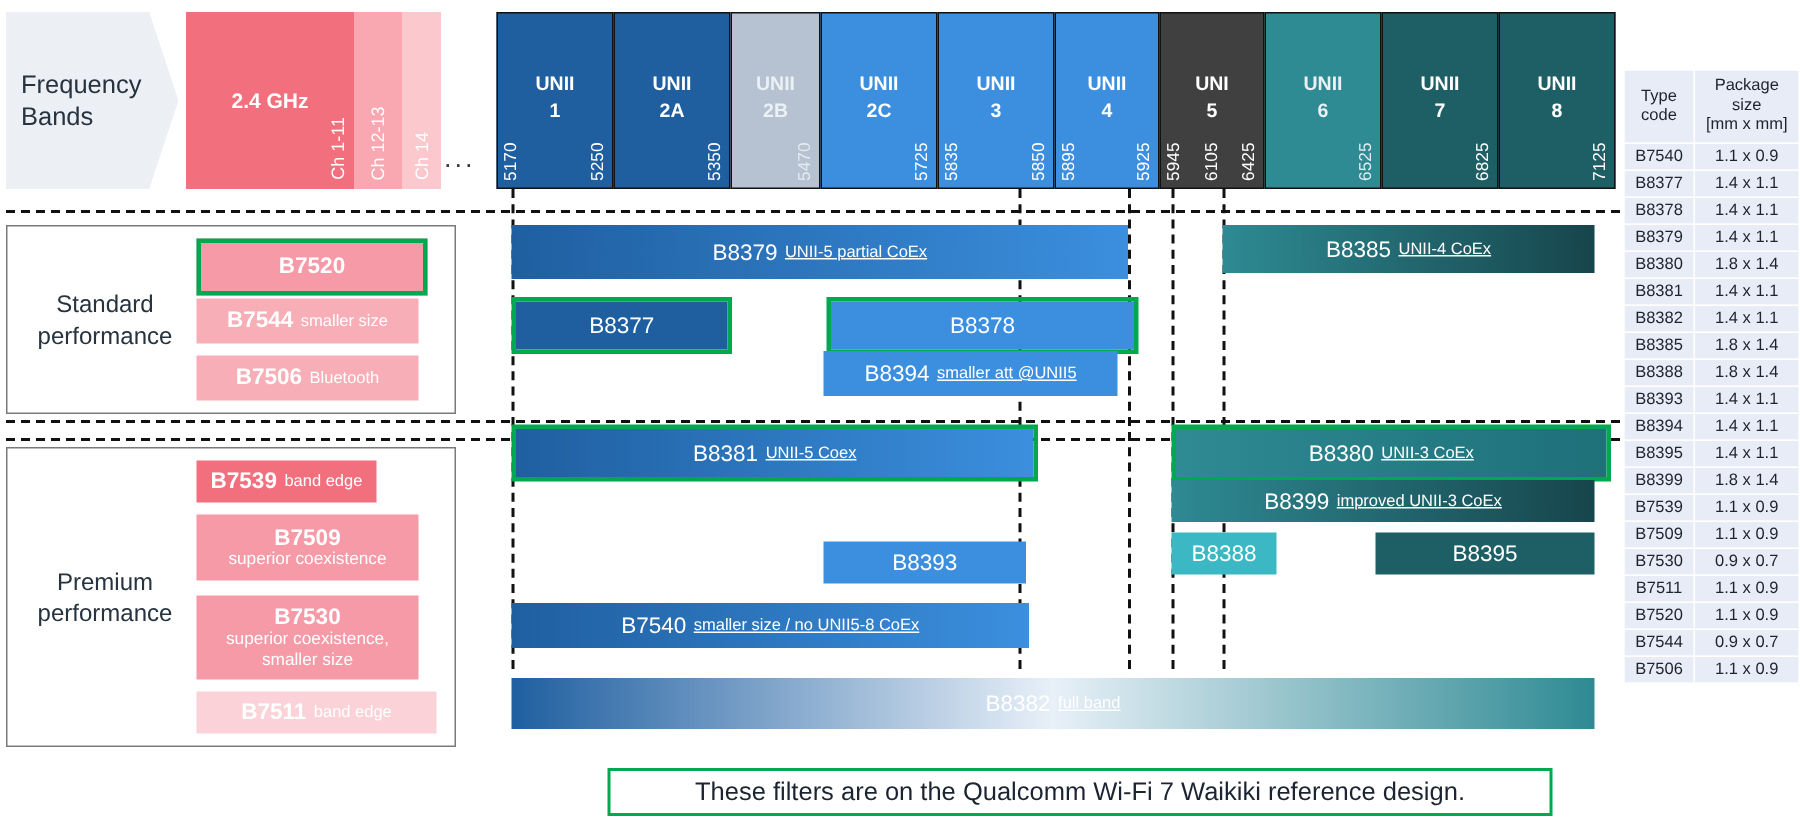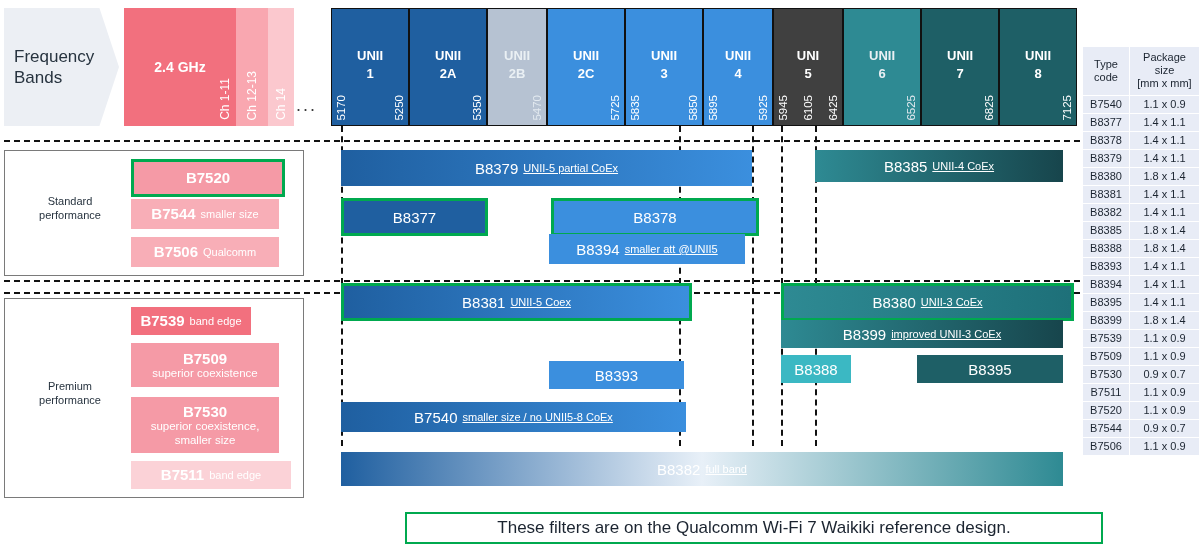--- a/index.html
+++ b/index.html
@@ -30,38 +30,38 @@
   .unii .e{position:absolute;bottom:4px;writing-mode:vertical-rl;
            transform:rotate(180deg);font-size:11.5px;white-space:nowrap;}
 
   
   .guide{width:0;border-left:2px dashed #111;}
   .hguide{left:4px;right:120px;height:0;border-top:2px dashed #111;}
 
   
   .perfbox{left:4px;width:300px;border:1px solid #7a7a7a;background:#fff;}
   .perflabel{position:absolute;left:10px;width:110px;text-align:center;
-             color:#27333F;font-size:11px;line-height:1.3;}
+             color:#27333F;font-size:16px;line-height:1.3;}
   .chip{position:absolute;color:#fff;display:flex;align-items:center;
         justify-content:center;text-align:center;line-height:1.15;}
   .chip b{font-weight:bold;font-size:15px;}
   .chip .sub{font-size:11px;font-weight:normal;}
   .chip.two{flex-direction:column;}
   .chip.two .sub{font-size:11.5px;}
   .greenbox{border:3px solid #00A94F;}
 
   
   .bar{position:absolute;color:#fff;display:flex;align-items:center;
        justify-content:center;white-space:nowrap;}
   .bar .code{font-size:15px;}
   .bar .sub{font-size:11px;margin-left:5px;text-decoration:underline;}
   .bar.g{border:3px solid #00A94F;}
 
   
-  #caption{left:405px;top:512px;width:698px;height:32px;border:2px solid #00A94F;
+  #caption{left:405px;top:512px;width:630px;height:32px;border:2px solid #00A94F;
            background:#fff;display:flex;align-items:center;justify-content:center;
            color:#1b2430;font-size:17px;}
 
   
   #pkg-table{right:0px;top:46px;width:118px;border-collapse:collapse;font-size:11px;}
   #pkg-table td,#pkg-table th{border:1px solid #ffffff;padding:2.5px 2px;
       text-align:center;color:#1b2430;background:#E8ECF6;font-weight:normal;}
   #pkg-table th{background:#E8ECF6;font-size:11px;line-height:1.2;padding:4px 2px;}
   #pkg-table td:first-child{width:42px;}
 </style>
@@ -152,21 +152,21 @@
       <div class="perflabel" style="top: 43px;">Standard<br>performance</div>
       <div class="chip greenbox" style="left: 126px; top: 8px; width: 148px; height: 32px; background: rgb(245, 154, 166);">
         <b>B7520</b>
       </div>
       <div class="chip" style="left: 126px; top: 48px; width: 148px; height: 30px; background: rgb(248, 174, 183);">
         <b>B7544</b>
         <span class="sub" style="margin-left: 5px;">smaller size</span>
       </div>
       <div class="chip" style="left: 126px; top: 86px; width: 148px; height: 30px; background: rgb(248, 174, 183);">
         <b>B7506</b>
-        <span class="sub" style="margin-left: 5px;">Qualcomm</span>
+        <span class="sub" style="margin-left: 5px;">Bluetooth</span>
       </div>
     </div>
     <div class="abs perfbox" style="top: 298px; height: 200px;">
       <div class="perflabel" style="top: 80px;">Premium<br>performance</div>
       <div class="chip" style="left: 126px; top: 8px; width: 120px; height: 28px; background: rgb(242, 112, 126);">
         <b>B7539</b>
         <span class="sub" style="margin-left: 5px;">band edge</span>
       </div>
       <div class="chip two" style="left: 126px; top: 44px; width: 148px; height: 44px; background: rgb(245, 154, 166);">
         <b>B7509</b>

